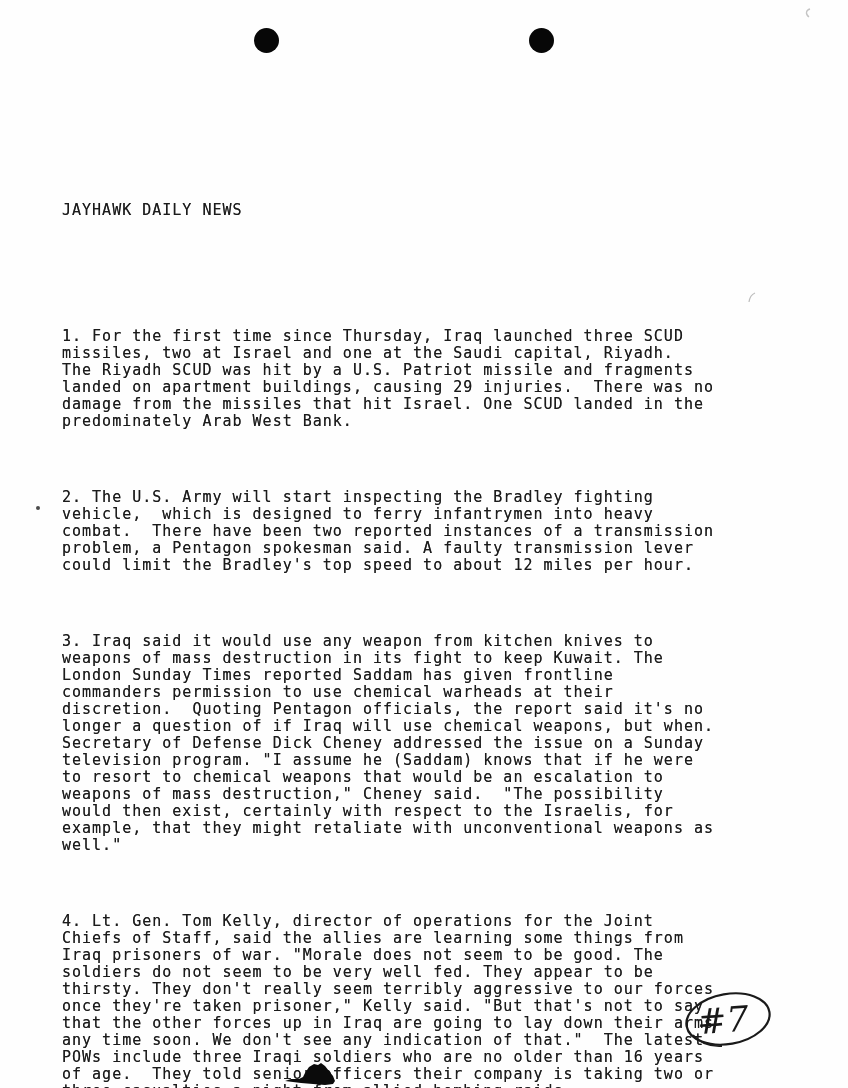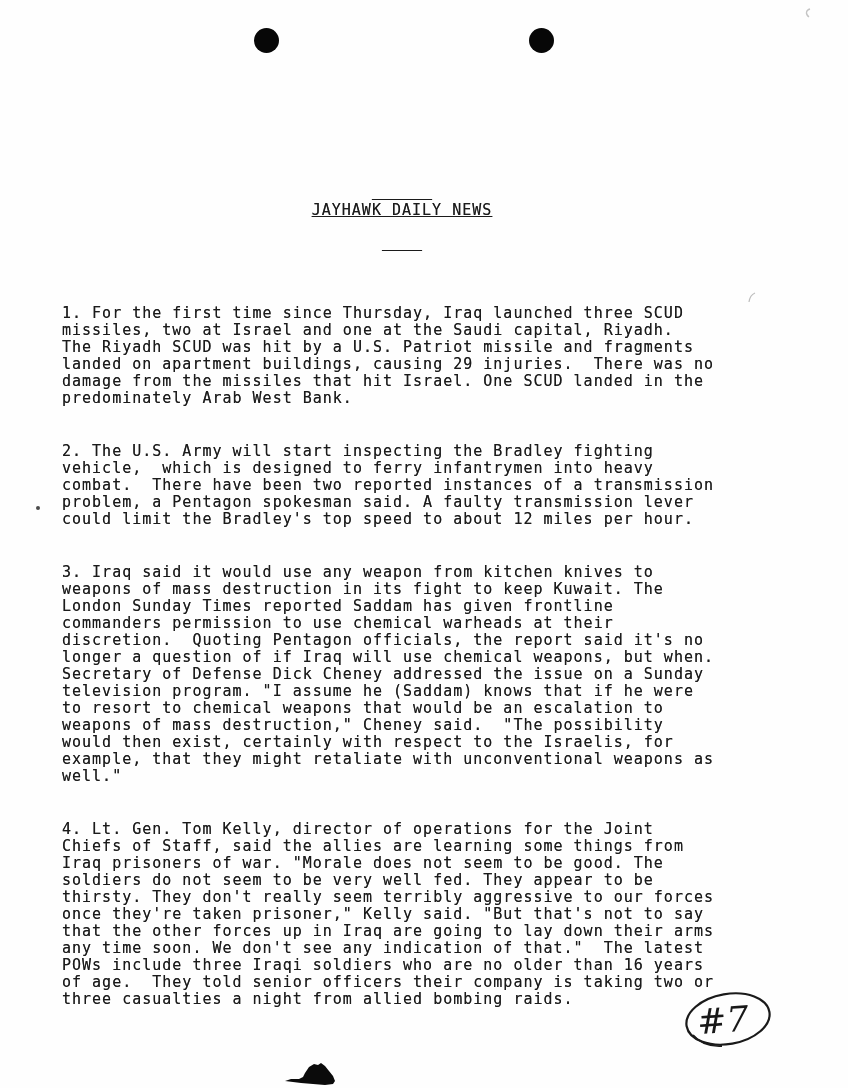--- a/index.html
+++ b/index.html
@@ -26,23 +26,23 @@
     position:absolute;
     left:62px; top:134px;
     width:680px;
     color:#1b1b1b;
     font-size:15px;
     line-height:17px;
     letter-spacing:1px;
     white-space:pre;
     text-shadow:0 0 0.6px rgba(25,25,25,0.7);
   }
-  .title-block { text-align:center; margin:0 0 16px 0;text-decoration:underline; }
+  .title-block { margin:0 0 16px 0; }
   .title-line { white-space:pre; }
-  .para { margin:2px 0 0 0; }
+  .para { margin:25px 0 0 0; }
   .pen-dot {
     position:absolute;
     left:36px; top:506px;
     width:4px; height:4px;
     border-radius:50%;
     background:#2a2a2a;
     opacity:.85;
   }
   .speck { position:absolute; }
   .speck.right-margin { left:748px; top:292px; }

